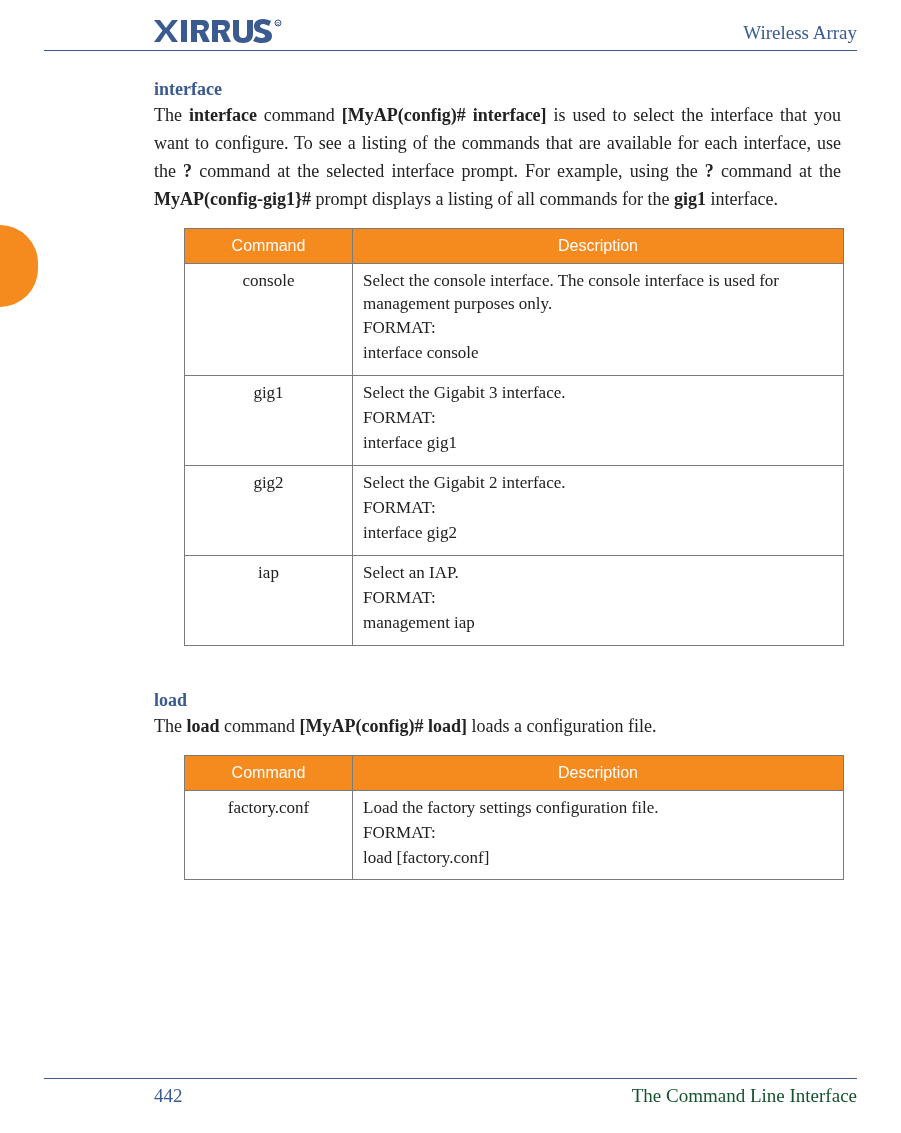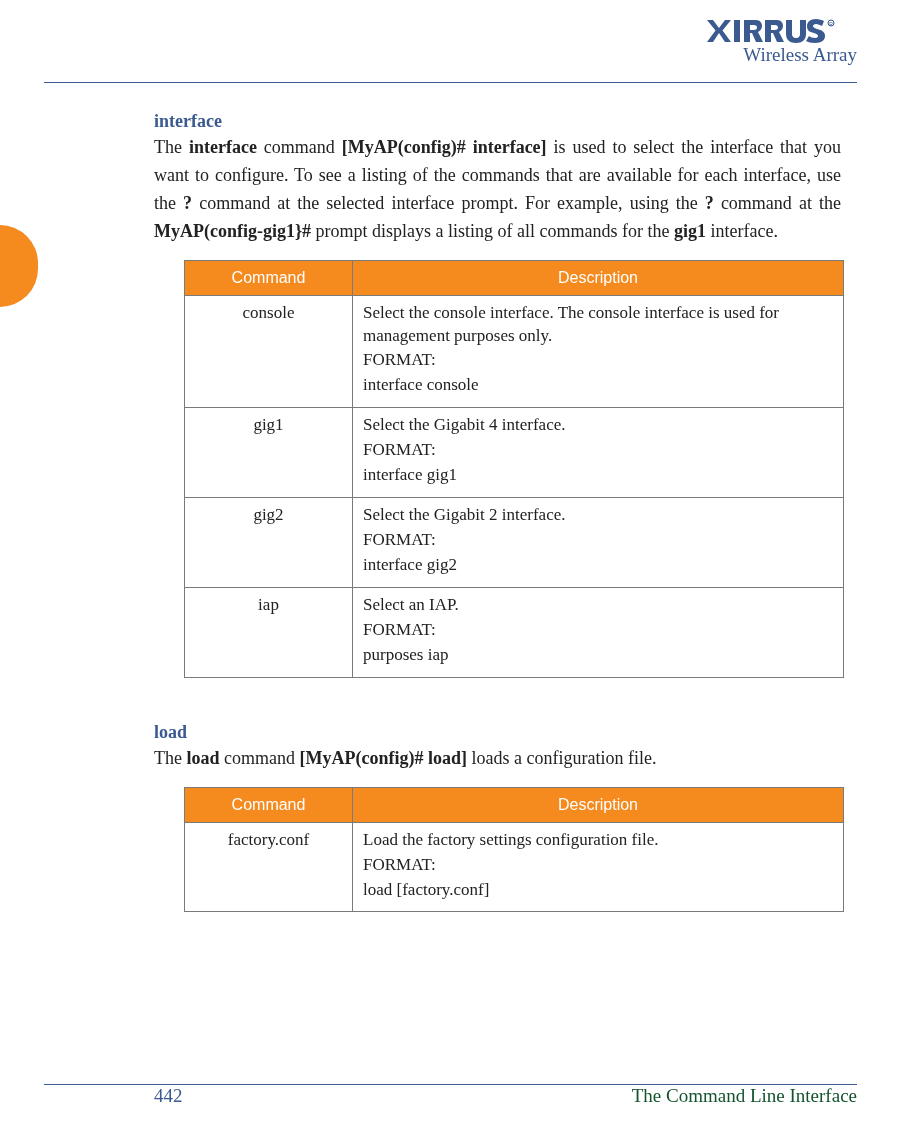--- a/index.html
+++ b/index.html
@@ -18,22 +18,21 @@
     min-height: 1133px;
     padding: 18px 44px 0 44px;
   }
 
   
   .header-row {
     display: flex;
     justify-content: space-between;
     align-items: flex-end;
     border-bottom: 1.5px solid #3a5a90;
-    padding-bottom: 16px;
-    flex-direction: column;
+    padding-bottom: 6px;
   }
   .logo {
     display: flex;
     align-items: center;
     position: relative;
     padding-left: 110px;
   }
   .logo svg { display:block; }
   .doc-title {
     color: #3a5a90;
@@ -108,20 +107,21 @@
 
   
   .footer {
     position: absolute;
     left: 44px;
     right: 44px;
     bottom: 26px;
     border-top: 1.5px solid #3a5a90;
     display: flex;
     justify-content: space-between;
+    padding-top: 6px;
     font-size: 19px;
   }
   .footer .pg {
     color: #3a5a90;
     padding-left: 110px;
   }
   .footer .chap {
     color: #14532d;
   }
 
@@ -179,39 +179,39 @@
             <td class="cmd">console</td>
             <td class="desc-block">
               <span class="desc">Select the console interface. The console interface is used for management purposes only.</span>
               <span class="fmt-label">FORMAT:</span>
               <span class="fmt">interface console</span>
             </td>
           </tr>
           <tr>
             <td class="cmd">gig1</td>
             <td class="desc-block">
-              <span class="desc">Select the Gigabit 4 interface.</span>
+              <span class="desc">Select the Gigabit 3 interface.</span>
               <span class="fmt-label">FORMAT:</span>
               <span class="fmt">interface gig1</span>
             </td>
           </tr>
           <tr>
             <td class="cmd">gig2</td>
             <td class="desc-block">
               <span class="desc">Select the Gigabit 2 interface.</span>
               <span class="fmt-label">FORMAT:</span>
               <span class="fmt">interface gig2</span>
             </td>
           </tr>
           <tr>
             <td class="cmd">iap</td>
             <td class="desc-block">
               <span class="desc">Select an IAP.</span>
               <span class="fmt-label">FORMAT:</span>
-              <span class="fmt">purposes iap</span>
+              <span class="fmt">management iap</span>
             </td>
           </tr>
         </tbody>
     </table>
 
     <div class="spacer-lg"></div>
 
     <div class="sect-title">load</div>
     <p class="para">The <b>load</b> command <b>[MyAP(config)# load]</b> loads a configuration file.</p>
 

